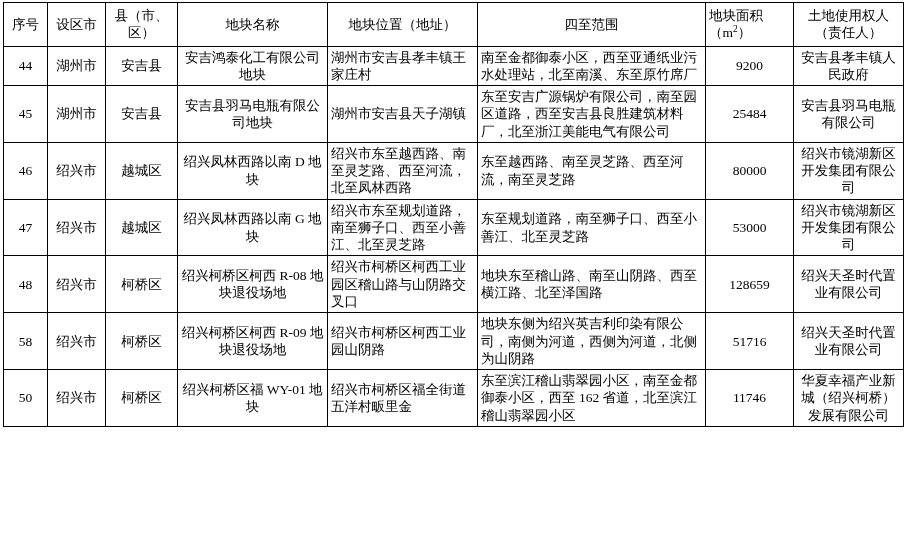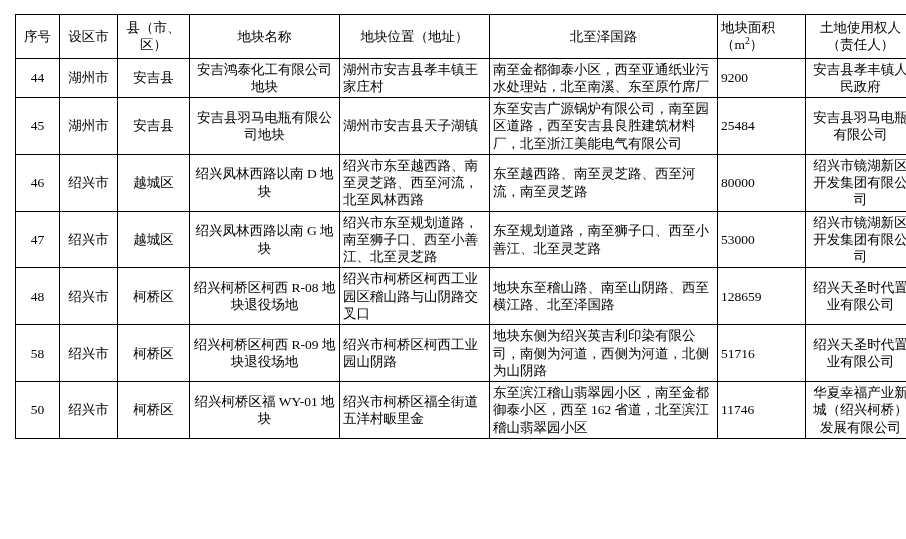--- a/index.html
+++ b/index.html
@@ -10,21 +10,21 @@
   body {
     width: 906px;
     height: 539px;
     font-family: "Liberation Serif", "DejaVu Serif", serif;
     color: #000000;
   }
   #sheet {
     width: 906px;
     height: 539px;
     box-sizing: border-box;
-    padding: 12px;
+    padding: 0;
     overflow: hidden;
   }
   table.land-table {
     border-collapse: collapse;
     table-layout: fixed;
     width: 900px;
     margin: 2px 0 0 3px;
   }
   table.land-table th,
   table.land-table td {
@@ -36,21 +36,21 @@
     word-break: break-all;
     overflow: hidden;
   }
   table.land-table th {
     text-align: center;
     font-weight: normal;
     padding: 4px 3px;
   }
   .c-center { text-align: center; }
   .c-left   { text-align: left; }
-  .c-right  { text-align: left; }
+  .c-right  { text-align: center; }
   .hdr-area-sub {
     display: block;
     text-align: left;
   }
   .sup {
     font-size: 9.5px;
     vertical-align: super;
     line-height: 0;
   }
   col.col-seq   { width: 44px; }
@@ -77,21 +77,21 @@
       <col class="col-area">
       <col class="col-owner">
     </colgroup>
     <thead>
       <tr>
         <th>序号</th>
         <th>设区市</th>
         <th>县（市、区）</th>
         <th>地块名称</th>
         <th>地块位置（地址）</th>
-        <th>北至泽国路</th>
+        <th>四至范围</th>
         <th>
           <span class="hdr-area-sub">地块面积</span>
           <span class="hdr-area-sub"><span>（m</span><span class="sup">2</span><span>）</span></span>
         </th>
         <th>土地使用权人（责任人）</th>
       </tr>
     </thead>
     <tbody>
       <tr>
         <td class="c-center">44</td>

